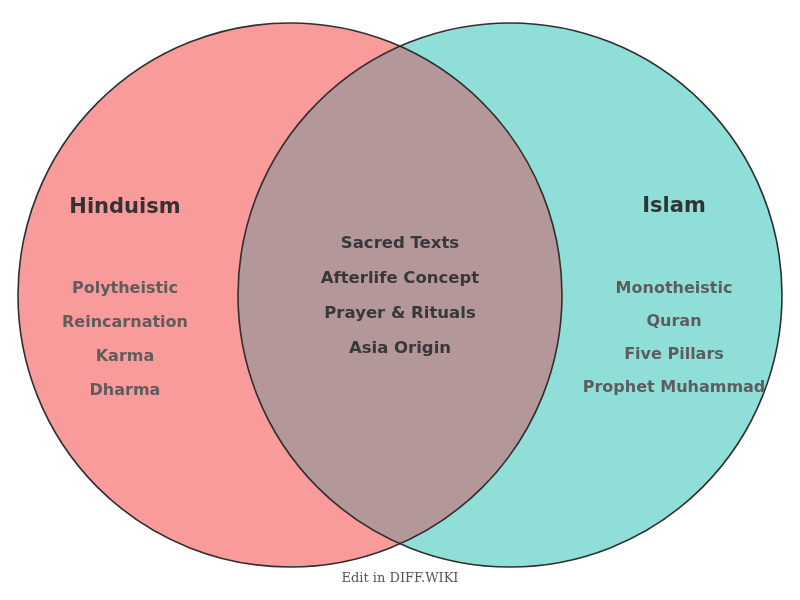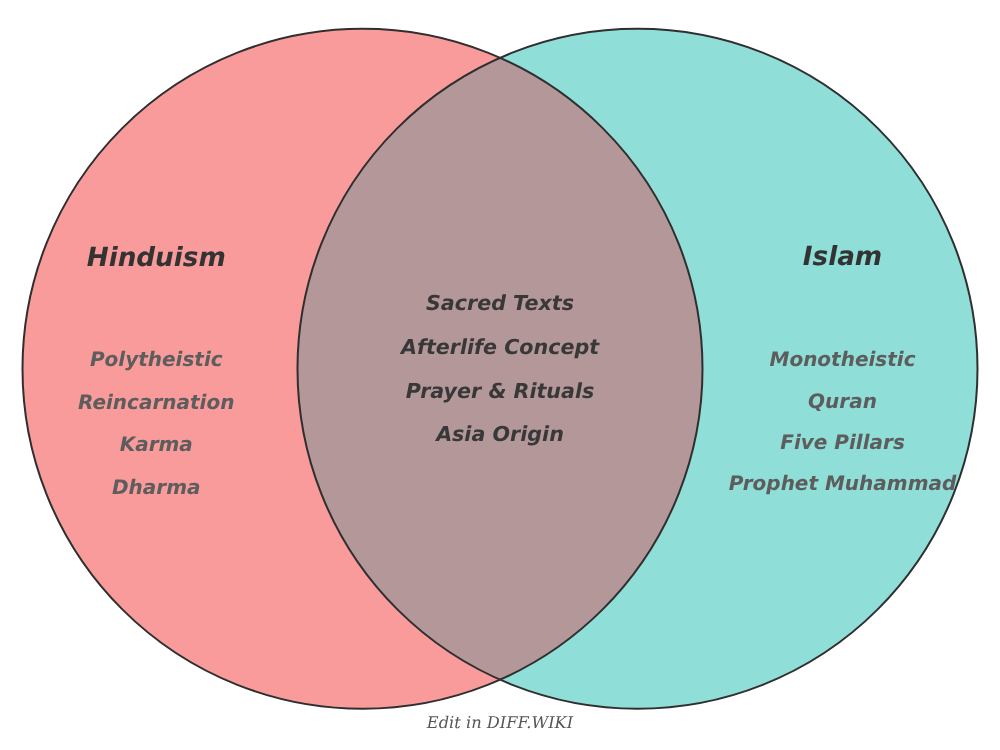--- a/index.html
+++ b/index.html
@@ -6,21 +6,20 @@
     margin: 0;
     padding: 0;
     background: #ffffff;
   }
   .canvas {
     position: relative;
     width: 800px;
     height: 600px;
     background: #ffffff;
     overflow: hidden;
-    font-style: italic;
   }
   svg text {
     font-family: "DejaVu Sans", sans-serif;
     font-weight: bold;
     text-anchor: middle;
   }
   .circle-title {
     font-size: 21px;
     fill: #333333;
   }

